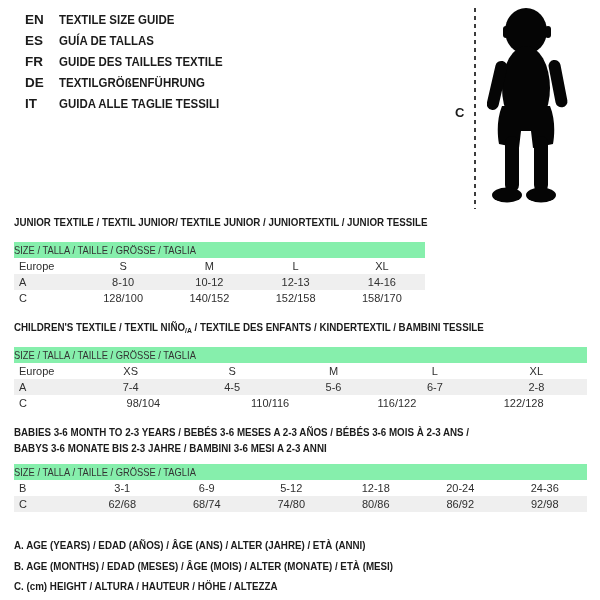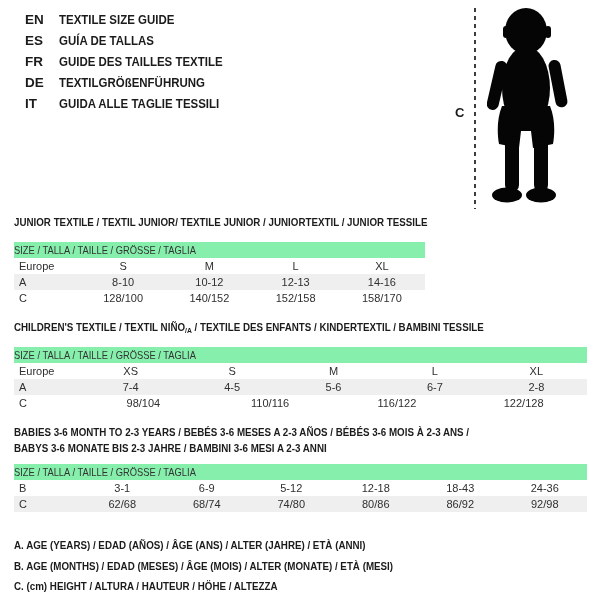--- a/index.html
+++ b/index.html
@@ -155,21 +155,21 @@
   <div class="tbl" id="babies-table">
     <div class="band">
       <span class="cond">SIZE / TALLA / TAILLE / GRÖSSE / TAGLIA</span>
     </div>
     <div class="trow">
       <div class="cell first">B</div>
       <div class="cell">3-1</div>
       <div class="cell">6-9</div>
       <div class="cell">5-12</div>
       <div class="cell">12-18</div>
-      <div class="cell">18-43</div>
+      <div class="cell">20-24</div>
       <div class="cell">24-36</div>
     </div>
     <div class="trow alt">
       <div class="cell first">C</div>
       <div class="cell">62/68</div>
       <div class="cell">68/74</div>
       <div class="cell">74/80</div>
       <div class="cell">80/86</div>
       <div class="cell">86/92</div>
       <div class="cell">92/98</div>

